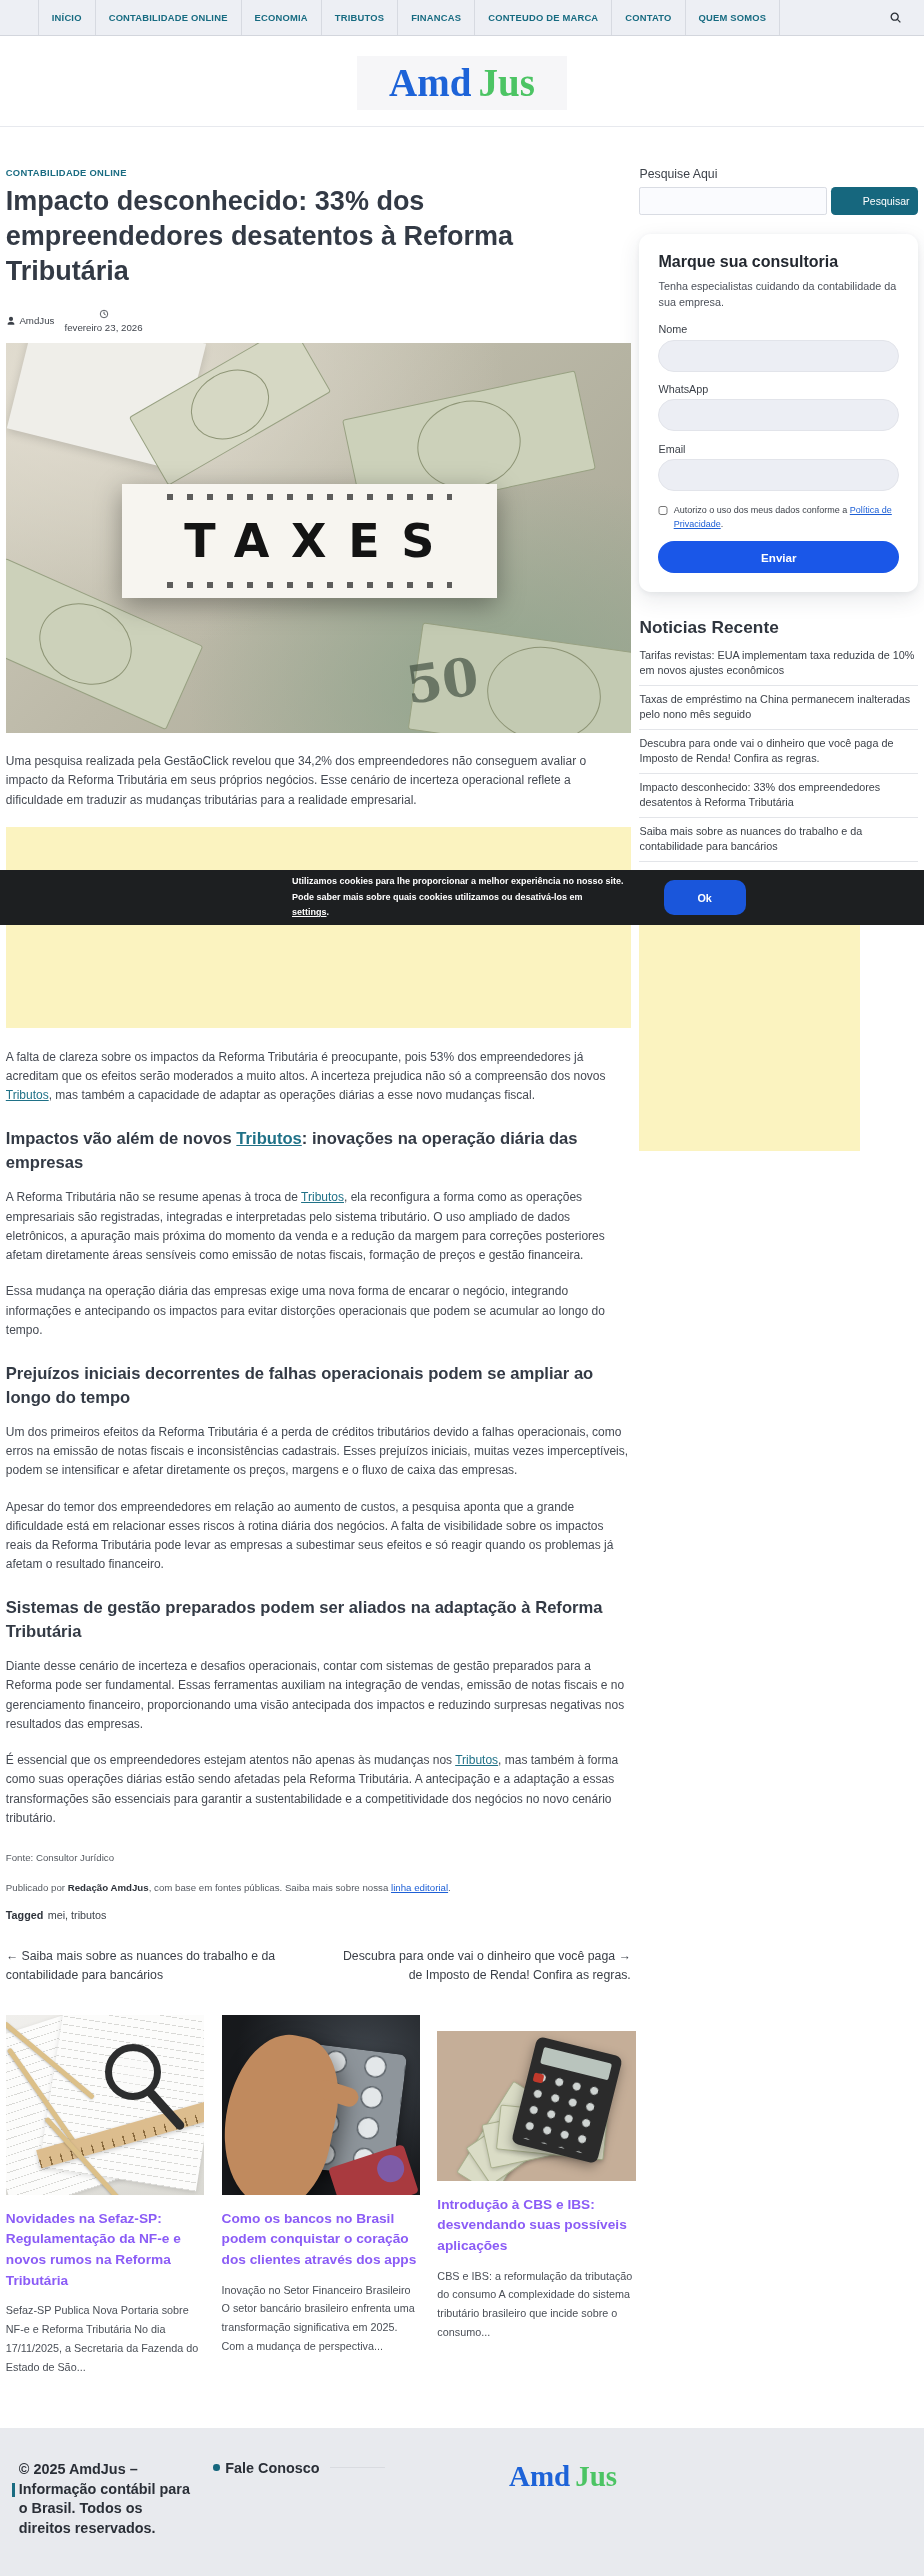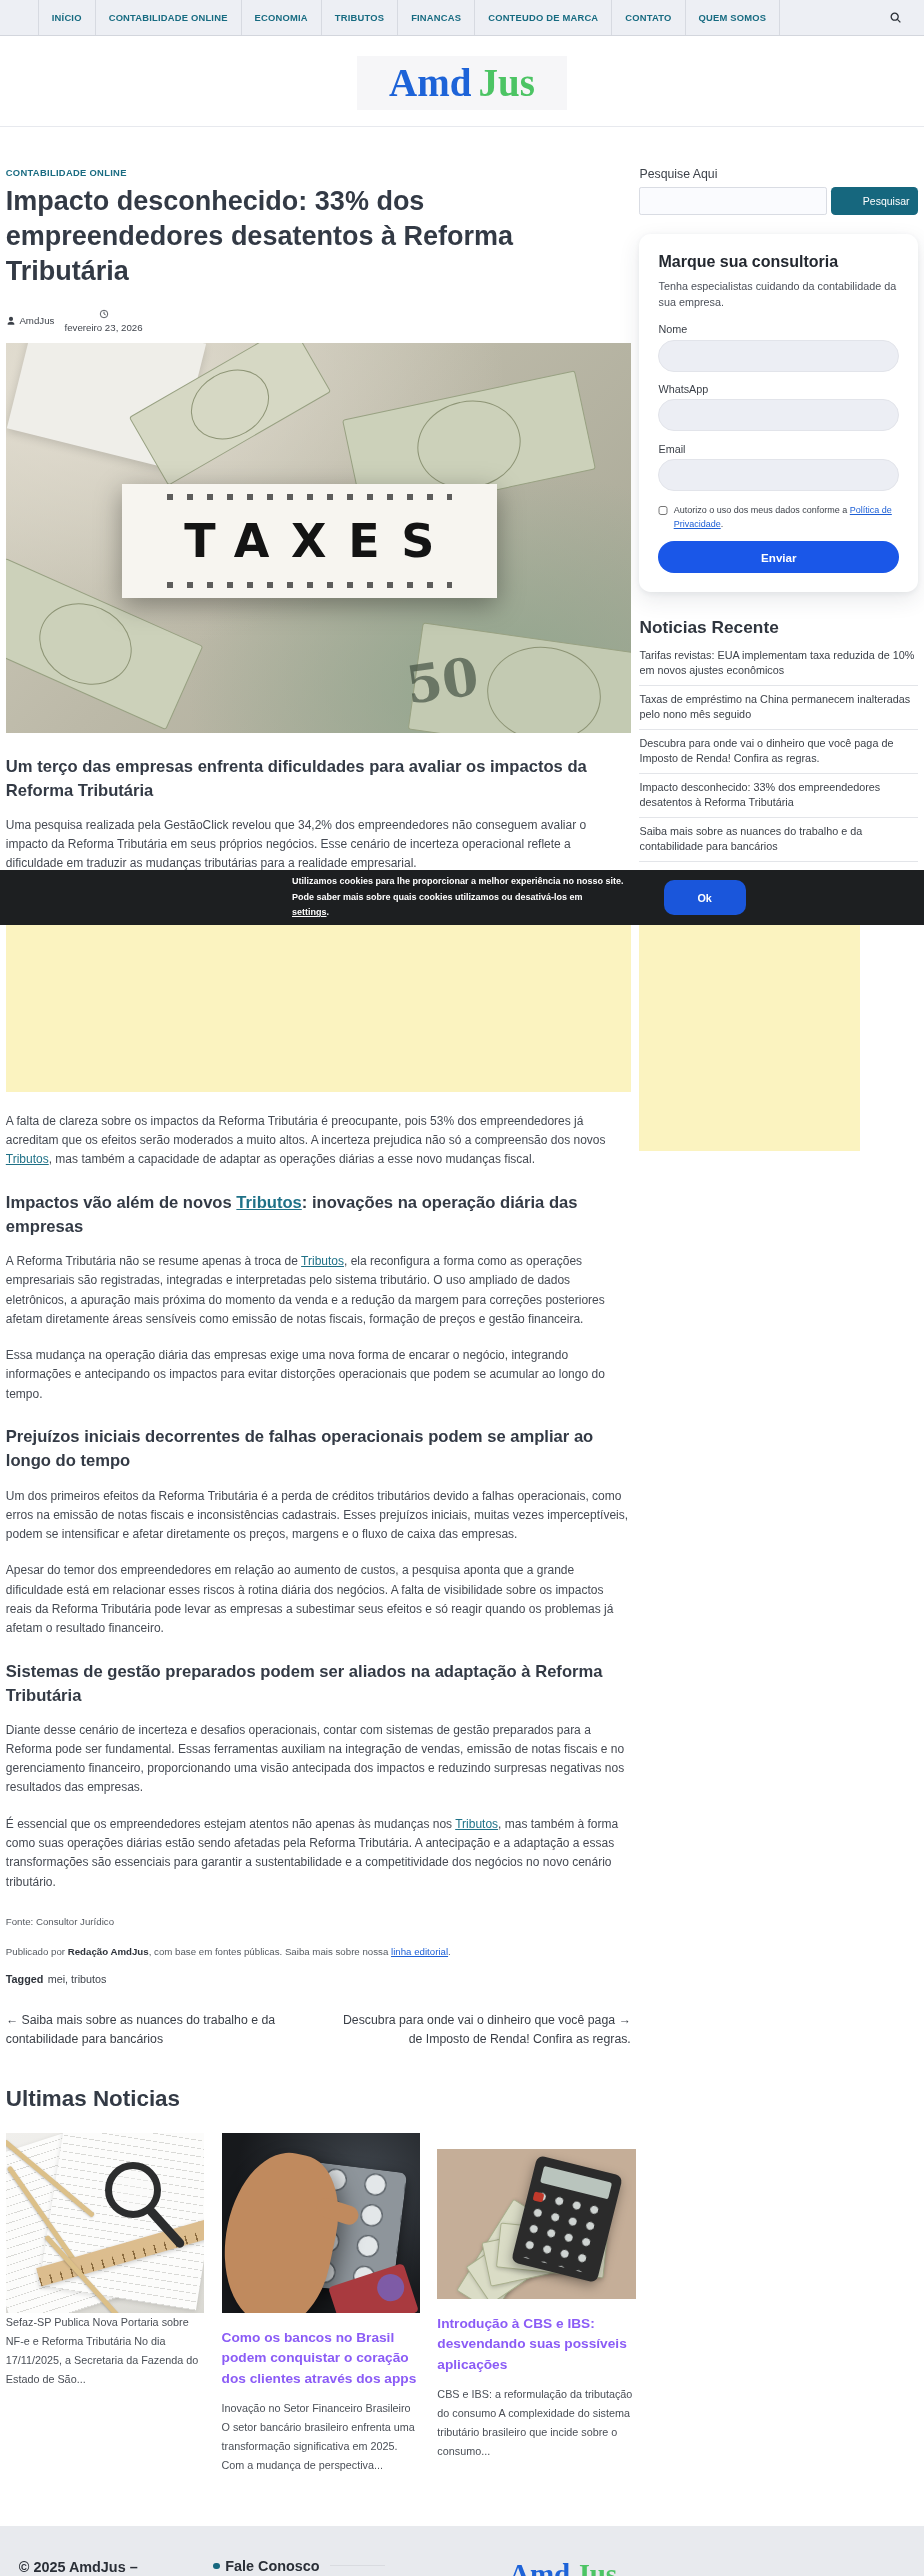--- a/index.html
+++ b/index.html
@@ -222,21 +222,20 @@
       <div class="bill b2"></div>
       <div class="bill b3"></div>
       <div class="bill b4"></div>
       <div class="num50">50</div>
       <div class="sign">
         <span class="sign-text">TAXES</span>
       </div>
     </div>
 
     <div class="article-body">
-      <h2 class="sec">Um terço das empresas enfrenta dificuldades para avaliar os impactos da Reforma Tributária</h2>
       <p>Uma pesquisa realizada pela GestãoClick revelou que 34,2% dos empreendedores não conseguem avaliar o impacto da Reforma Tributária em seus próprios negócios. Esse cenário de incerteza operacional reflete a dificuldade em traduzir as mudanças tributárias para a realidade empresarial.</p>
 
       <div class="ad-main"></div>
 
       <p><span>A falta de clareza sobre os impactos da Reforma Tributária é preocupante, pois 53% dos empreendedores já acreditam que os efeitos serão moderados a muito altos. A incerteza prejudica não só a compreensão dos novos </span><a class="tlink">Tributos</a><span>, mas também a capacidade de adaptar as operações diárias a esse novo mudanças fiscal.</span></p>
 
       <h2 class="sec"><span>Impactos vão além de novos </span><a class="tlink">Tributos</a><span>: inovações na operação diária das empresas</span></h2>
 
       <p><span>A Reforma Tributária não se resume apenas à troca de </span><a class="tlink">Tributos</a><span>, ela reconfigura a forma como as operações empresariais são registradas, integradas e interpretadas pelo sistema tributário. O uso ampliado de dados eletrônicos, a apuração mais próxima do momento da venda e a redução da margem para correções posteriores afetam diretamente áreas sensíveis como emissão de notas fiscais, formação de preços e gestão financeira.</span></p>
 
@@ -304,34 +303,34 @@
           <a>Saiba mais sobre as nuances do trabalho e da contabilidade para bancários</a>
         </li>
     </ul>
 
     <div class="side-h">Publicidade</div>
     <div class="ad-side"></div>
   </aside>
 </div>
 
 <section class="latest">
-  <h2>Ultimas Noticias</h2>
   <div class="cards">
 
     <article>
       <a class="thumb img-docs">
         <div class="sheet s1"></div>
         <div class="sheet s2"></div>
         <div class="pencil p1"></div>
         <div class="pencil p2"></div>
         <div class="ruler"></div>
         <div class="pencil p3"></div>
         <div class="lens"></div>
         <div class="lens-handle"></div>
       </a>
+      <a class="card-title">Novidades na Sefaz-SP: Regulamentação da NF-e e novos rumos na Reforma Tributária</a>
       <p class="card-excerpt">Sefaz-SP Publica Nova Portaria sobre NF-e e Reforma Tributária No dia 17/11/2025, a Secretaria da Fazenda do Estado de São...</p>
     </article>
 
     <article>
       <a class="thumb img-atm">
         <div class="plate"></div>
         <div class="hand"></div>
         <div class="finger"></div>
         <div class="redcard"></div>
       </a>

